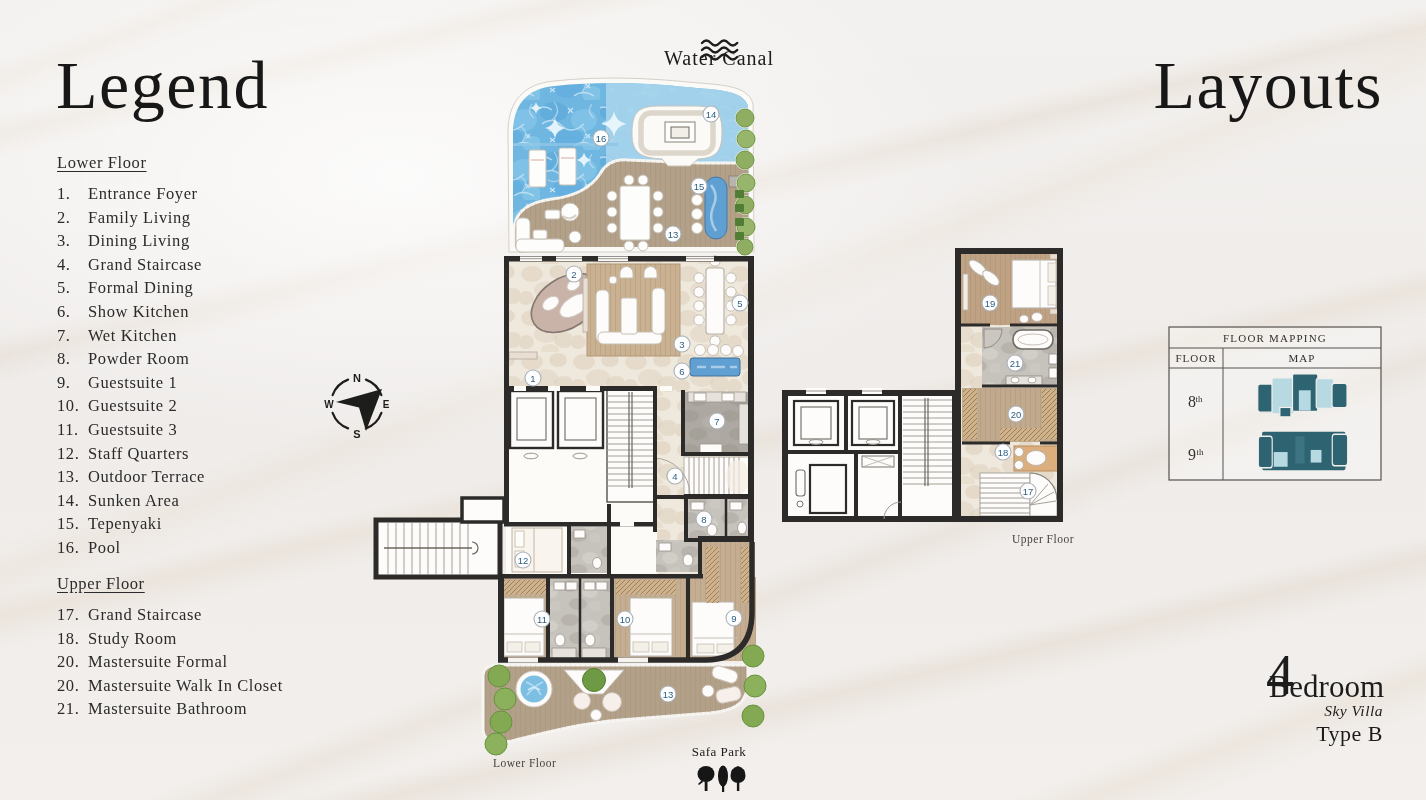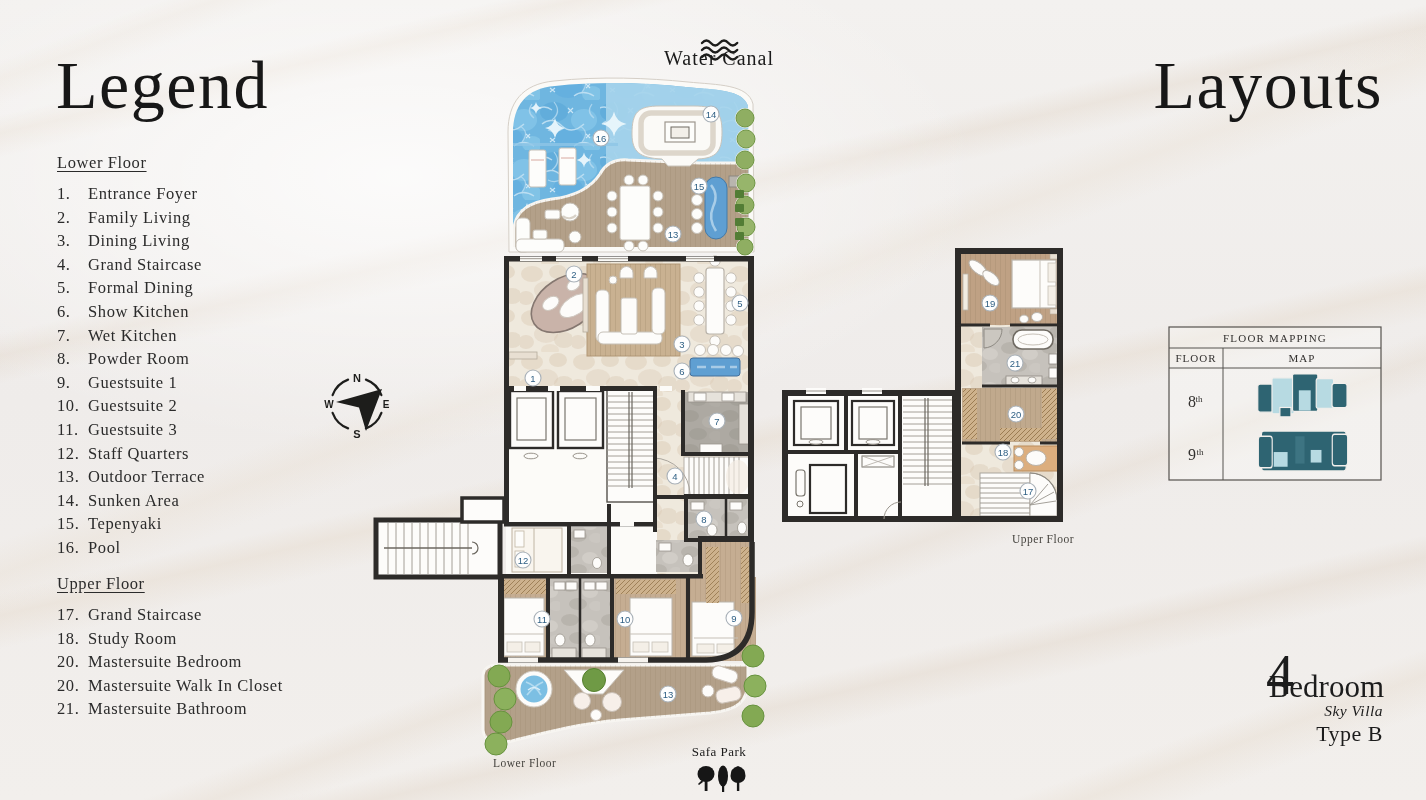--- a/index.html
+++ b/index.html
@@ -104,21 +104,21 @@
           <tr>
             <td class="n">17.</td>
             <td>Grand Staircase</td>
           </tr>
       <tr>
             <td class="n">18.</td>
             <td>Study Room</td>
           </tr>
       <tr>
             <td class="n">20.</td>
-            <td>Mastersuite Bedroom</td>
+            <td>Mastersuite Formal</td>
           </tr>
       <tr>
             <td class="n">20.</td>
             <td>Mastersuite Walk In Closet</td>
           </tr>
       <tr>
             <td class="n">21.</td>
             <td>Mastersuite Bathroom</td>
           </tr>
     </tbody>

